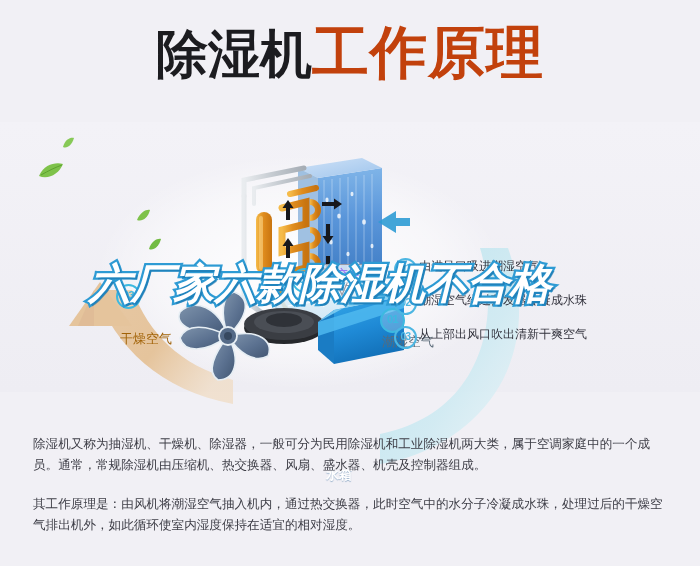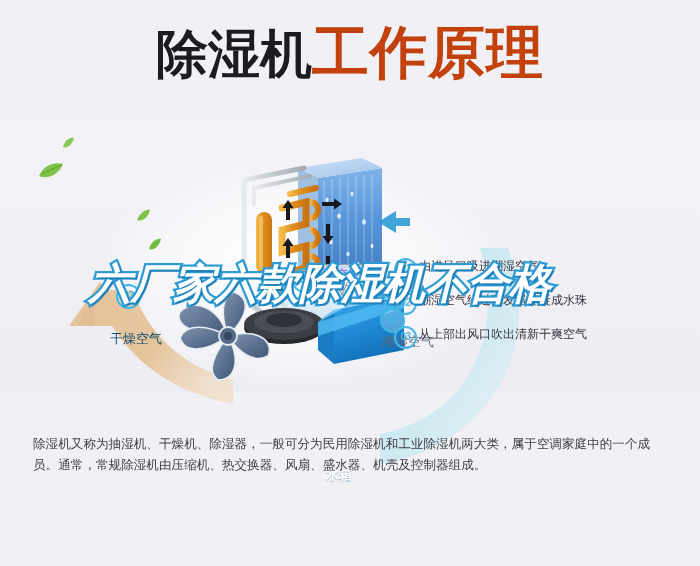--- a/index.html
+++ b/index.html
@@ -124,21 +124,21 @@
   .badge-02 { left: 292px; top: 146px; }
   .badge-01 { left: 380px; top: 186px; }
 
   .air-label {
     position: absolute;
     font-size: 13px;
     color: #4a4a52;
     white-space: nowrap;
     font-family: "Liberation Sans", "DejaVu Sans", sans-serif;
   }
-  .label-dry   { left: 110px; top: 208px; color: #0c4a6e; }
+  .label-dry   { left: 120px; top: 208px; color: #a16207; }
   .label-humid { left: 382px; top: 211px; color: #5a6a78; }
 
   .tank-label {
     position: absolute;
     left: 326px;
     top: 344px;
     font-size: 13px;
     color: #ffffff;
     font-weight: 700;
     white-space: nowrap;
@@ -452,15 +452,16 @@
       <div class="legend-text">从上部出风口吹出清新干爽空气</div>
     </div>
   </div>
 
   <div class="overlay-wrap">
     <span class="overlay-text">六厂家六款除湿机不合格</span>
   </div>
 
   <div class="copy">
     <p>除湿机又称为抽湿机、干燥机、除湿器，一般可分为民用除湿机和工业除湿机两大类，属于空调家庭中的一个成员。通常，常规除湿机由压缩机、热交换器、风扇、盛水器、机壳及控制器组成。</p>
+    <p>其工作原理是：由风机将潮湿空气抽入机内，通过热交换器，此时空气中的水分子冷凝成水珠，处理过后的干燥空气排出机外，如此循环使室内湿度保持在适宜的相对湿度。</p>
   </div>
 
 </div>
 
 </body></html>

